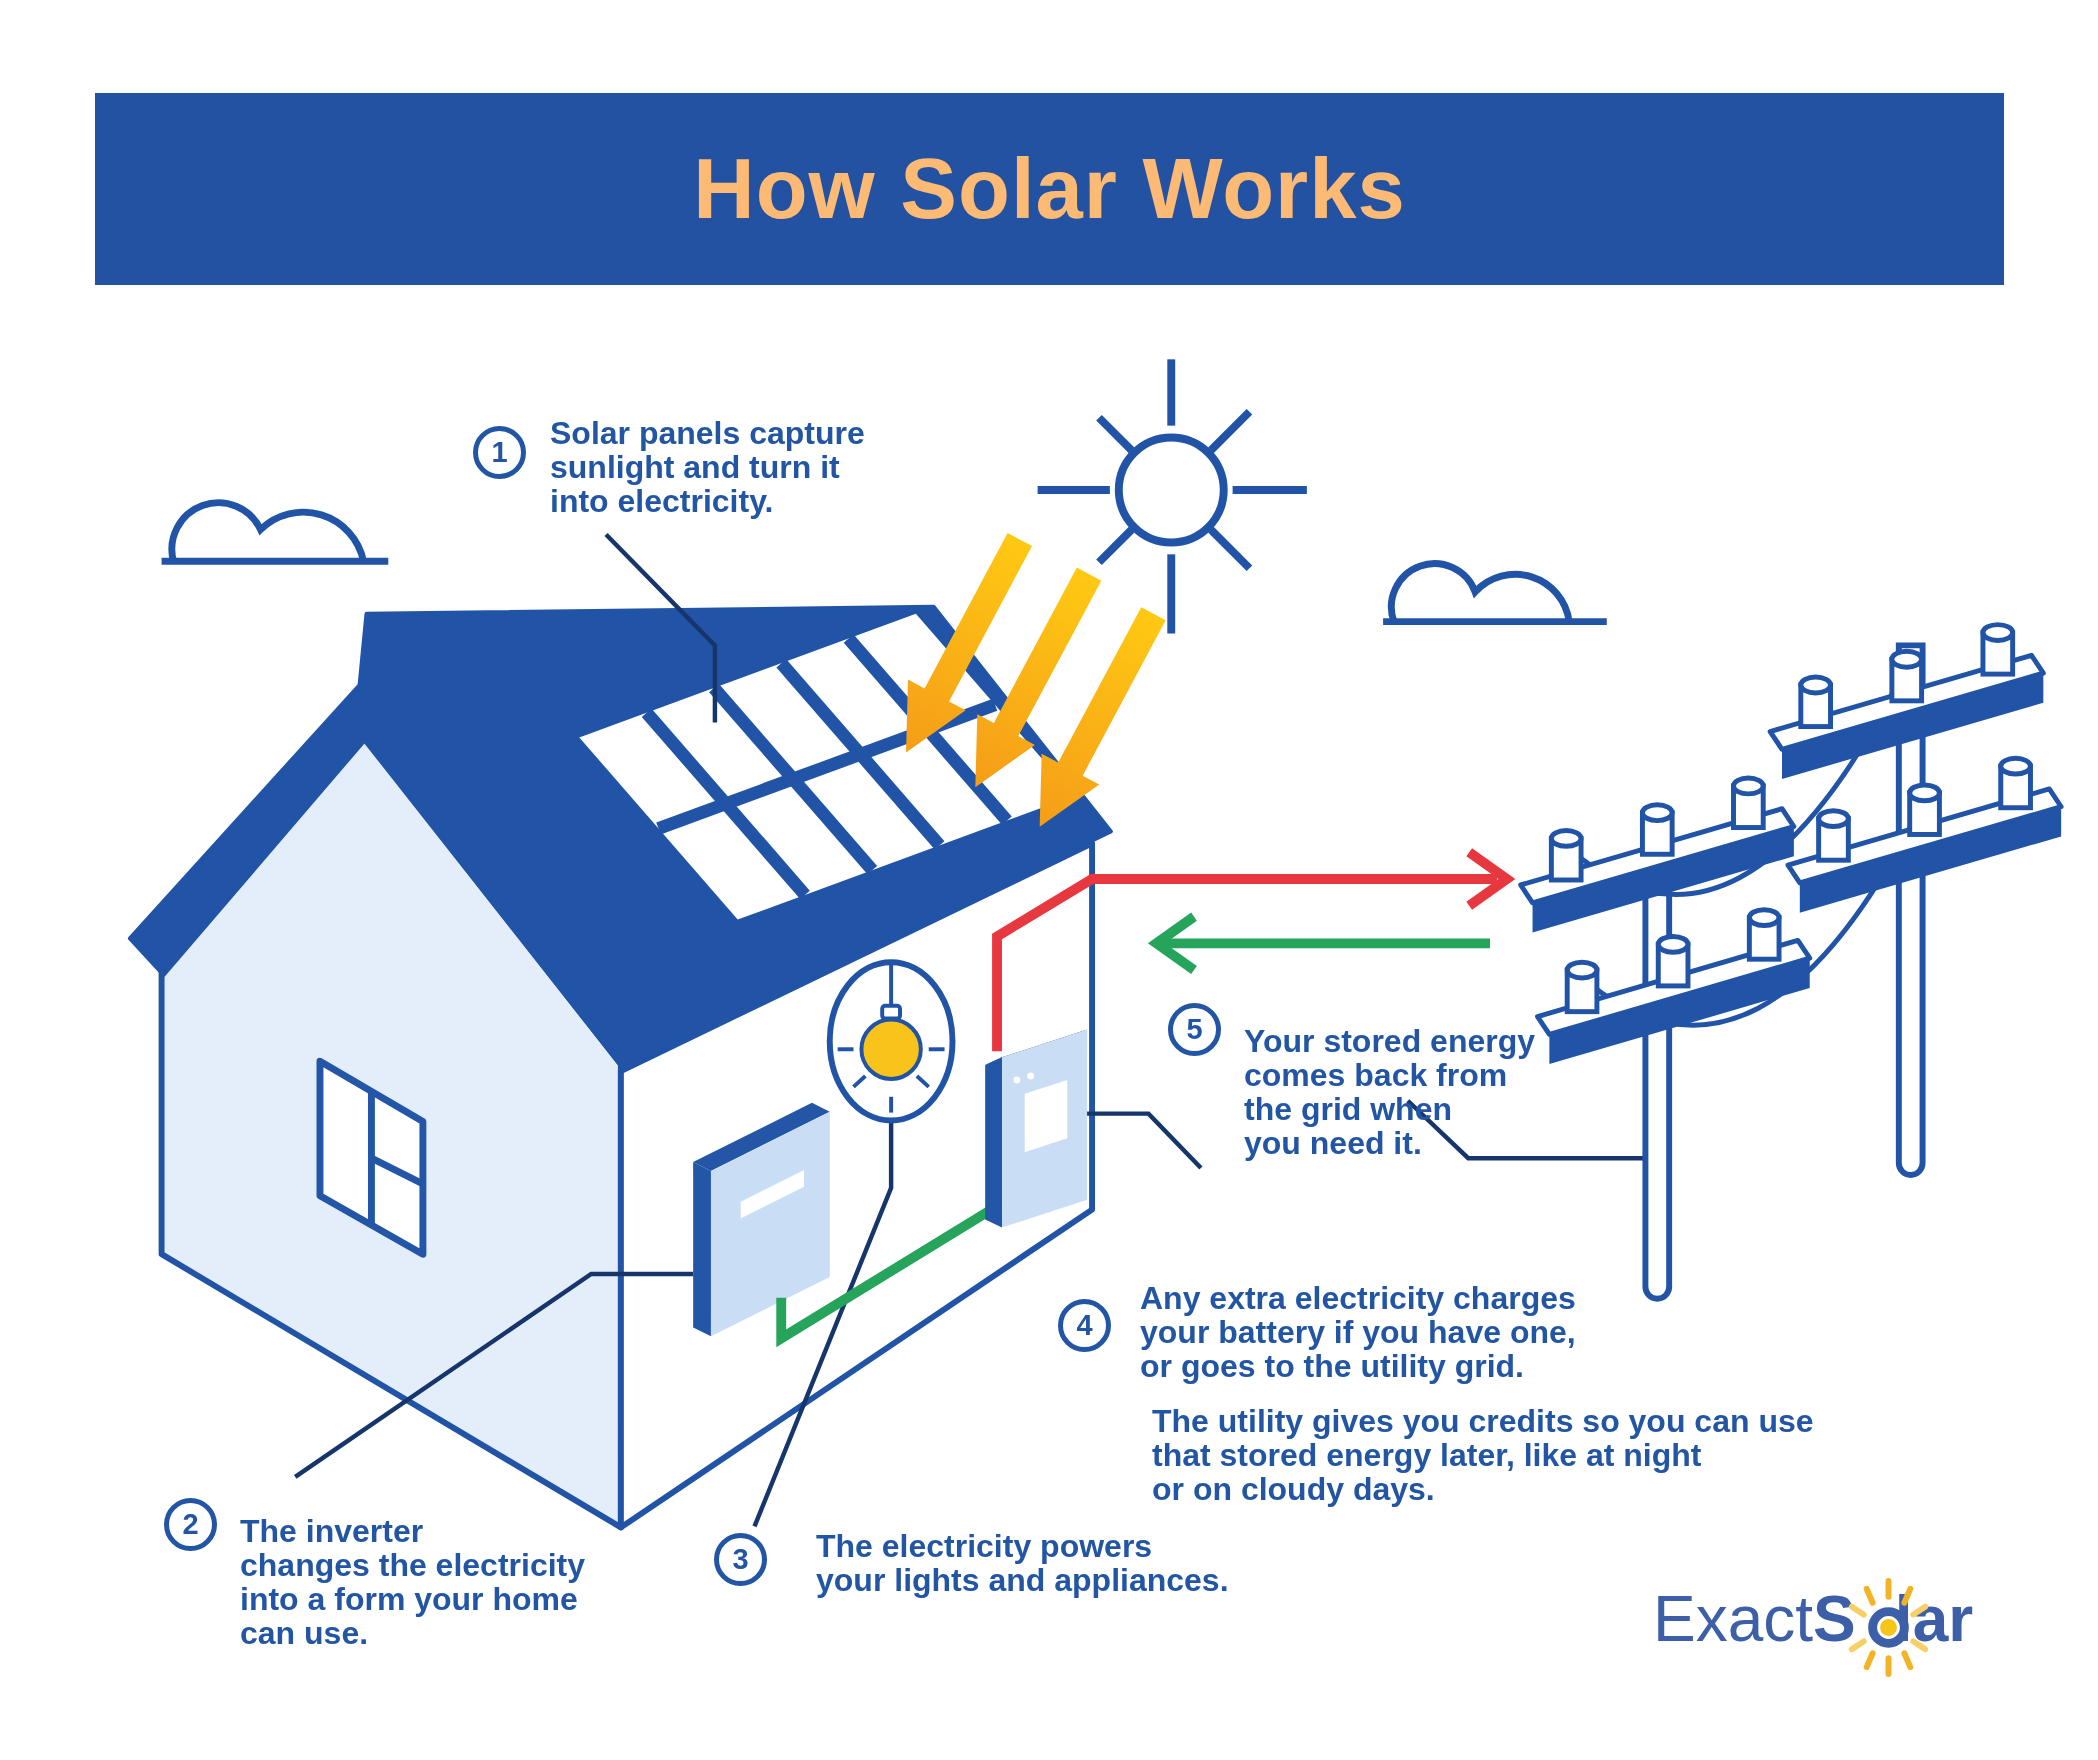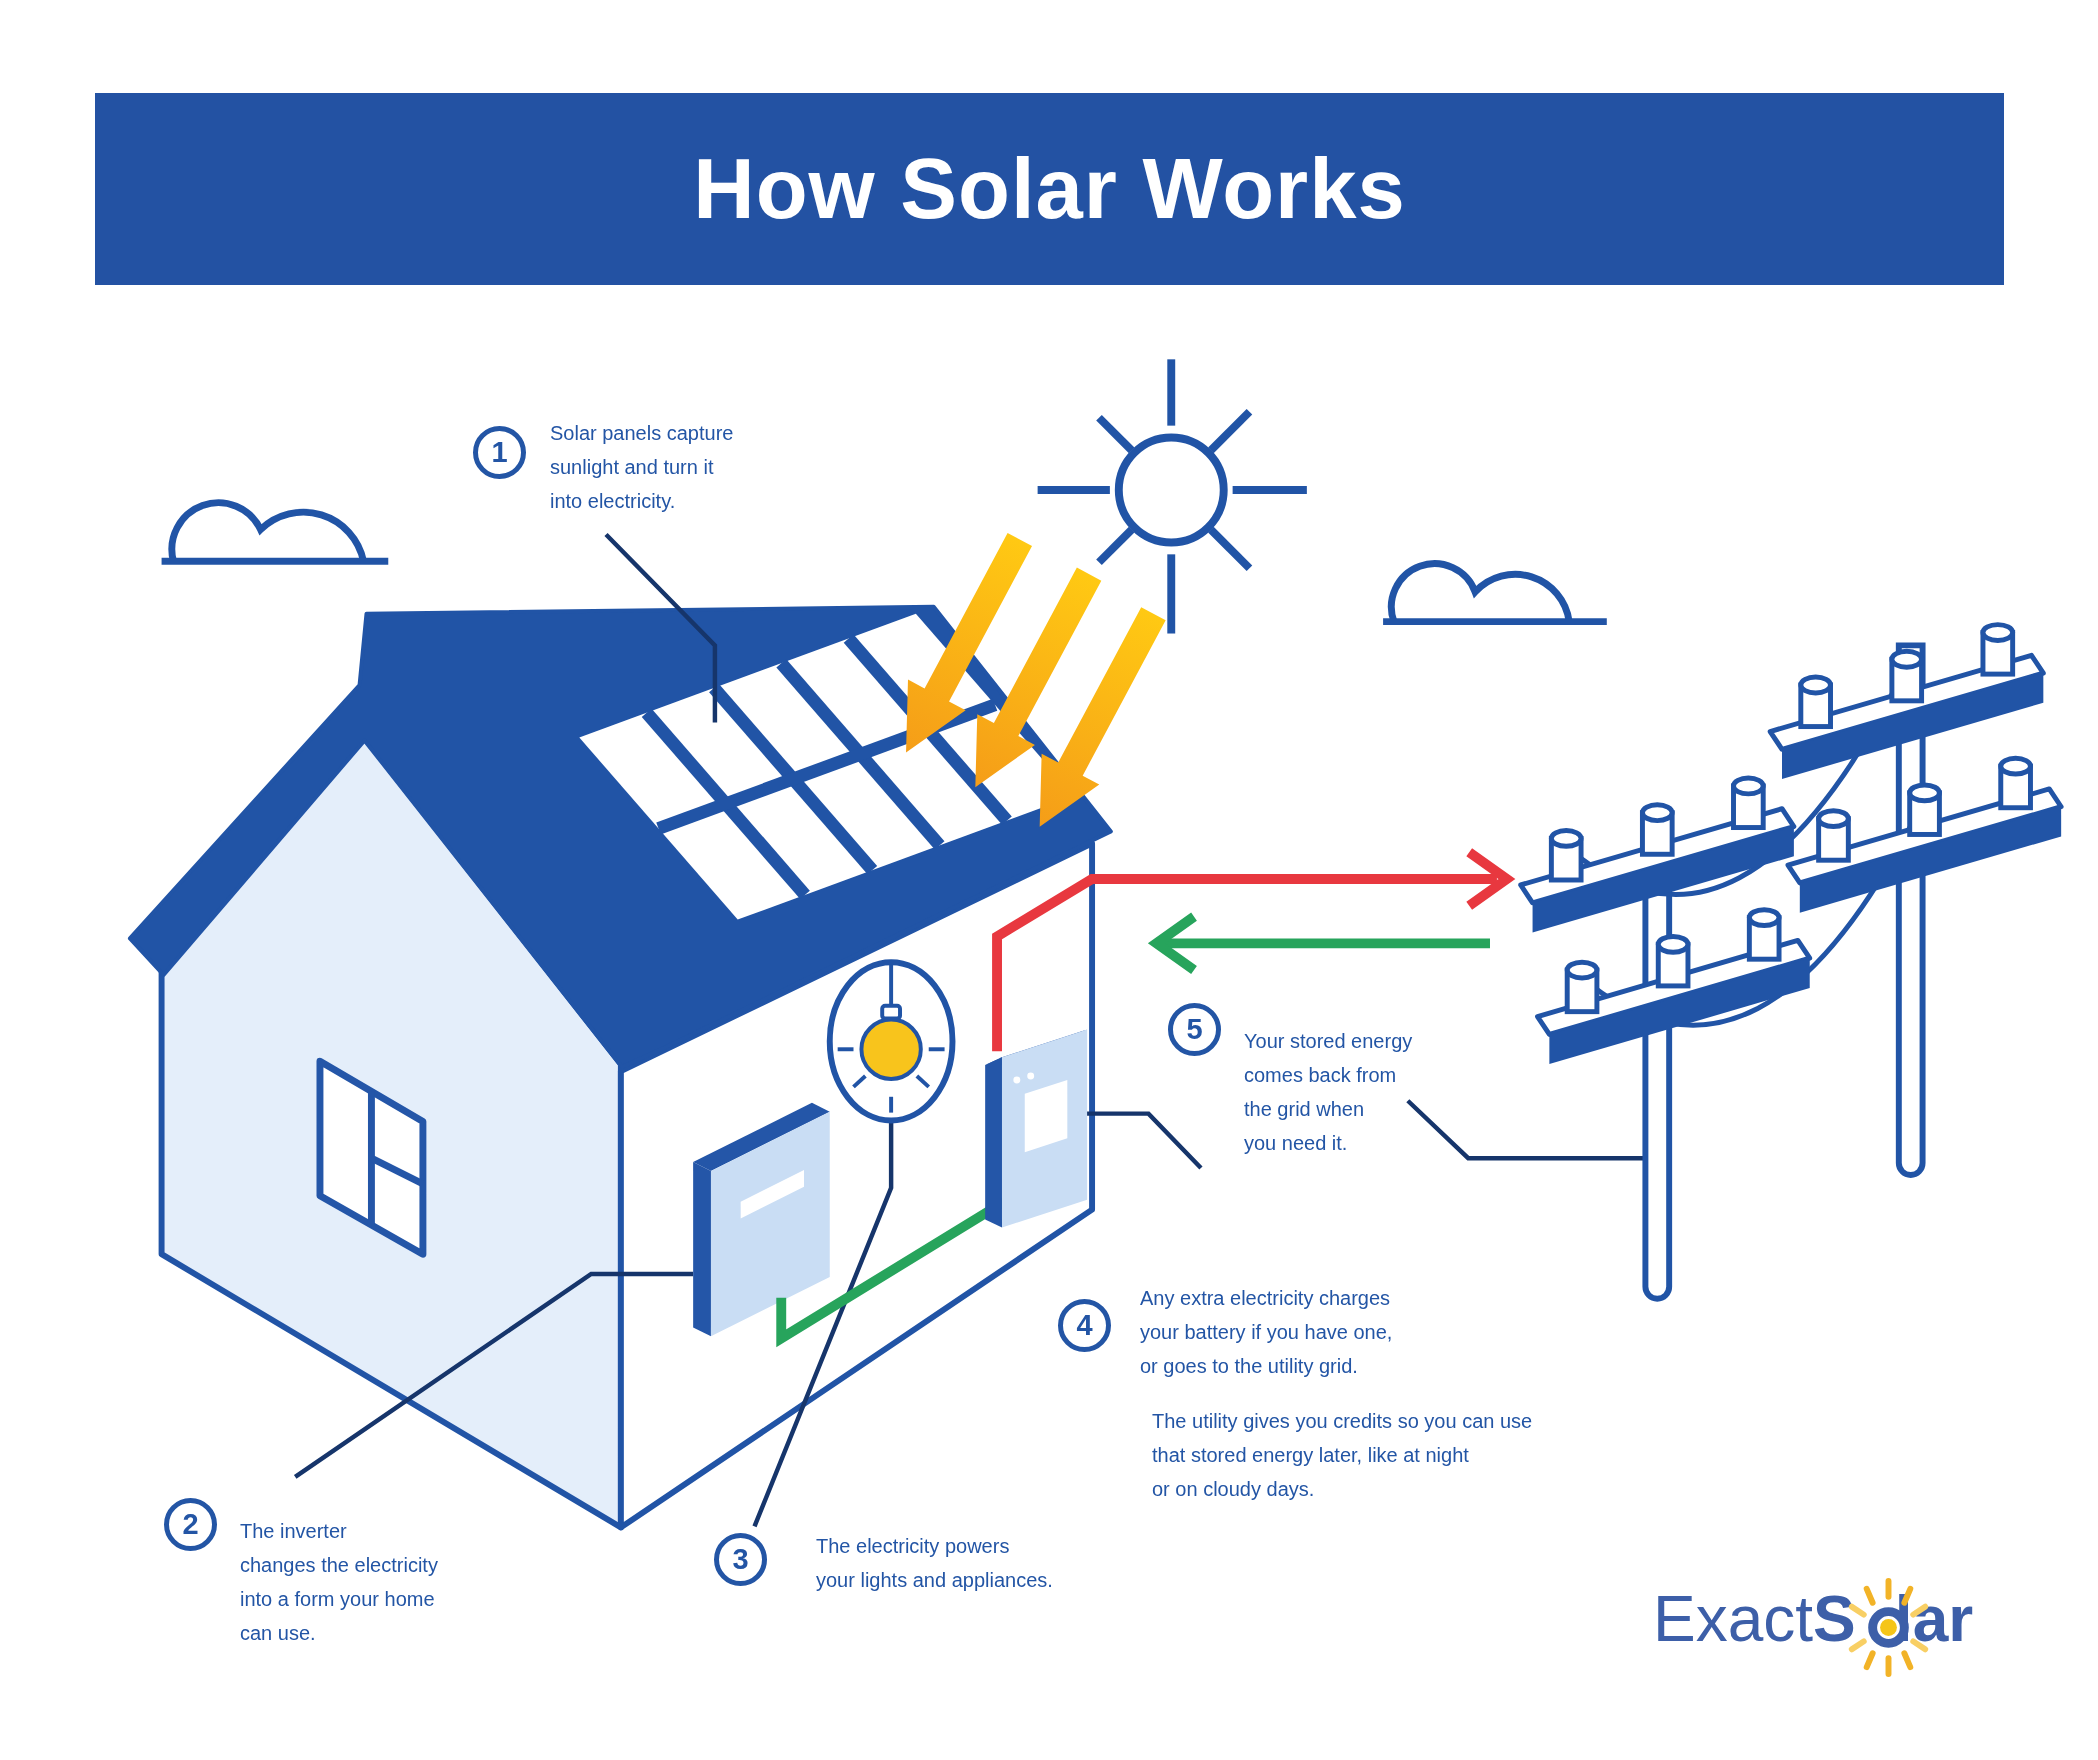--- a/index.html
+++ b/index.html
@@ -5,32 +5,32 @@
   html,body{margin:0;padding:0;}
   body{
     width:2099px;height:1760px;position:relative;background:#ffffff;
     font-family:"Liberation Sans", sans-serif;overflow:hidden;
   }
   .banner{
     position:absolute;left:95px;top:93px;width:1909px;height:192px;
     background:#2352a3;display:flex;align-items:center;justify-content:center;
   }
   .banner h1{
-    margin:0;color:#ffffff;font-size:85px;font-weight:700;letter-spacing:1px;
+    margin:0;color:#fdba74;font-size:85px;font-weight:700;letter-spacing:1px;
   }
   .scene{position:absolute;left:0;top:0;width:2099px;height:1760px;}
   .step-circle{
     position:absolute;box-sizing:border-box;width:53px;height:53px;
     border:5px solid #2355a5;border-radius:50%;
     display:flex;align-items:center;justify-content:center;
     color:#2355a5;font-size:29px;font-weight:700;background:#fff;
   }
   .step-text{
-    position:absolute;color:#2355a5;font-size:20px;line-height:34px;
-    font-weight:400;white-space:pre-line;width:673px;
+    position:absolute;color:#2355a5;font-size:32px;line-height:34px;
+    font-weight:700;white-space:pre-line;width:673px;
   }
   .logo{
     position:absolute;left:1653px;top:1582px;height:109px;
     color:#3d5fa8;font-size:64px;white-space:nowrap;
   }
   .logo .light{font-weight:400;position:relative;z-index:1;}
   .logo .bold{font-weight:700;position:relative;z-index:1;}
   .logo-sun{
     position:absolute;left:181px;top:-9px;width:109px;height:109px;z-index:2;
     pointer-events:none;

